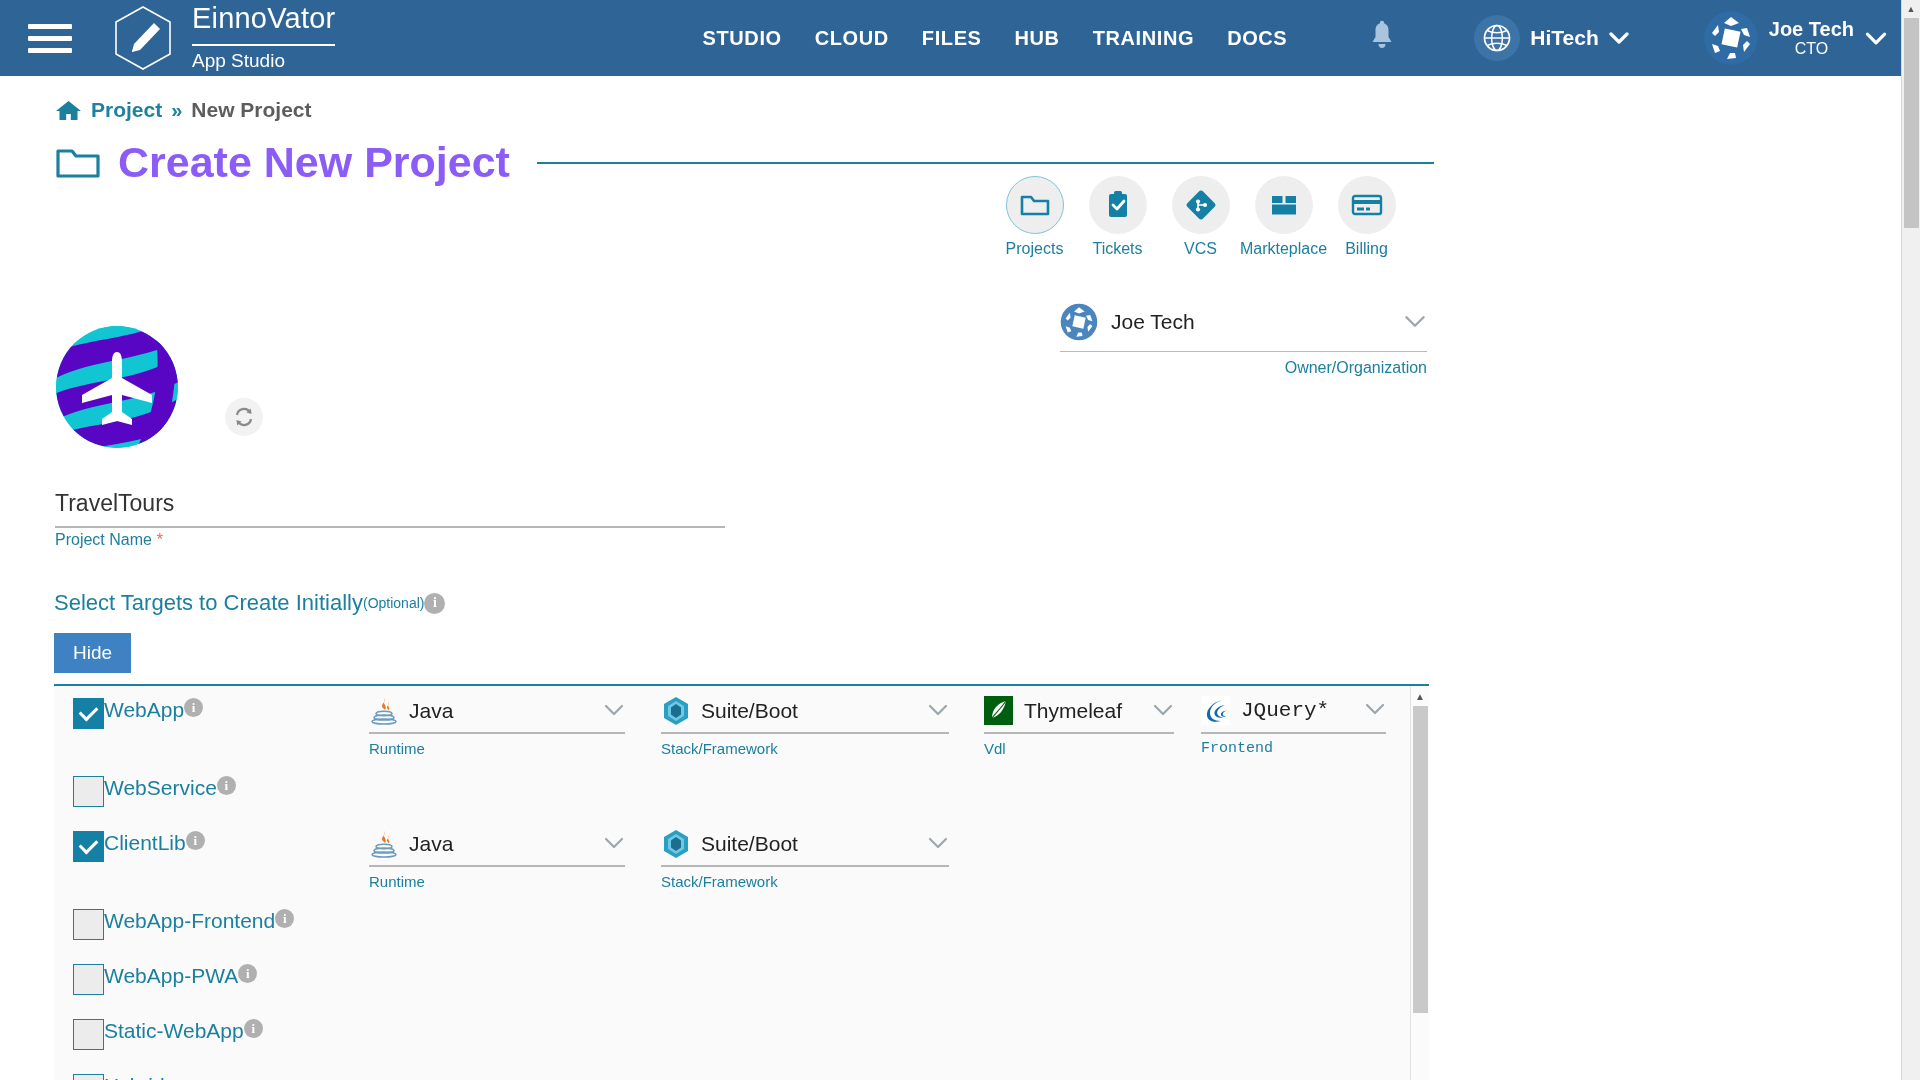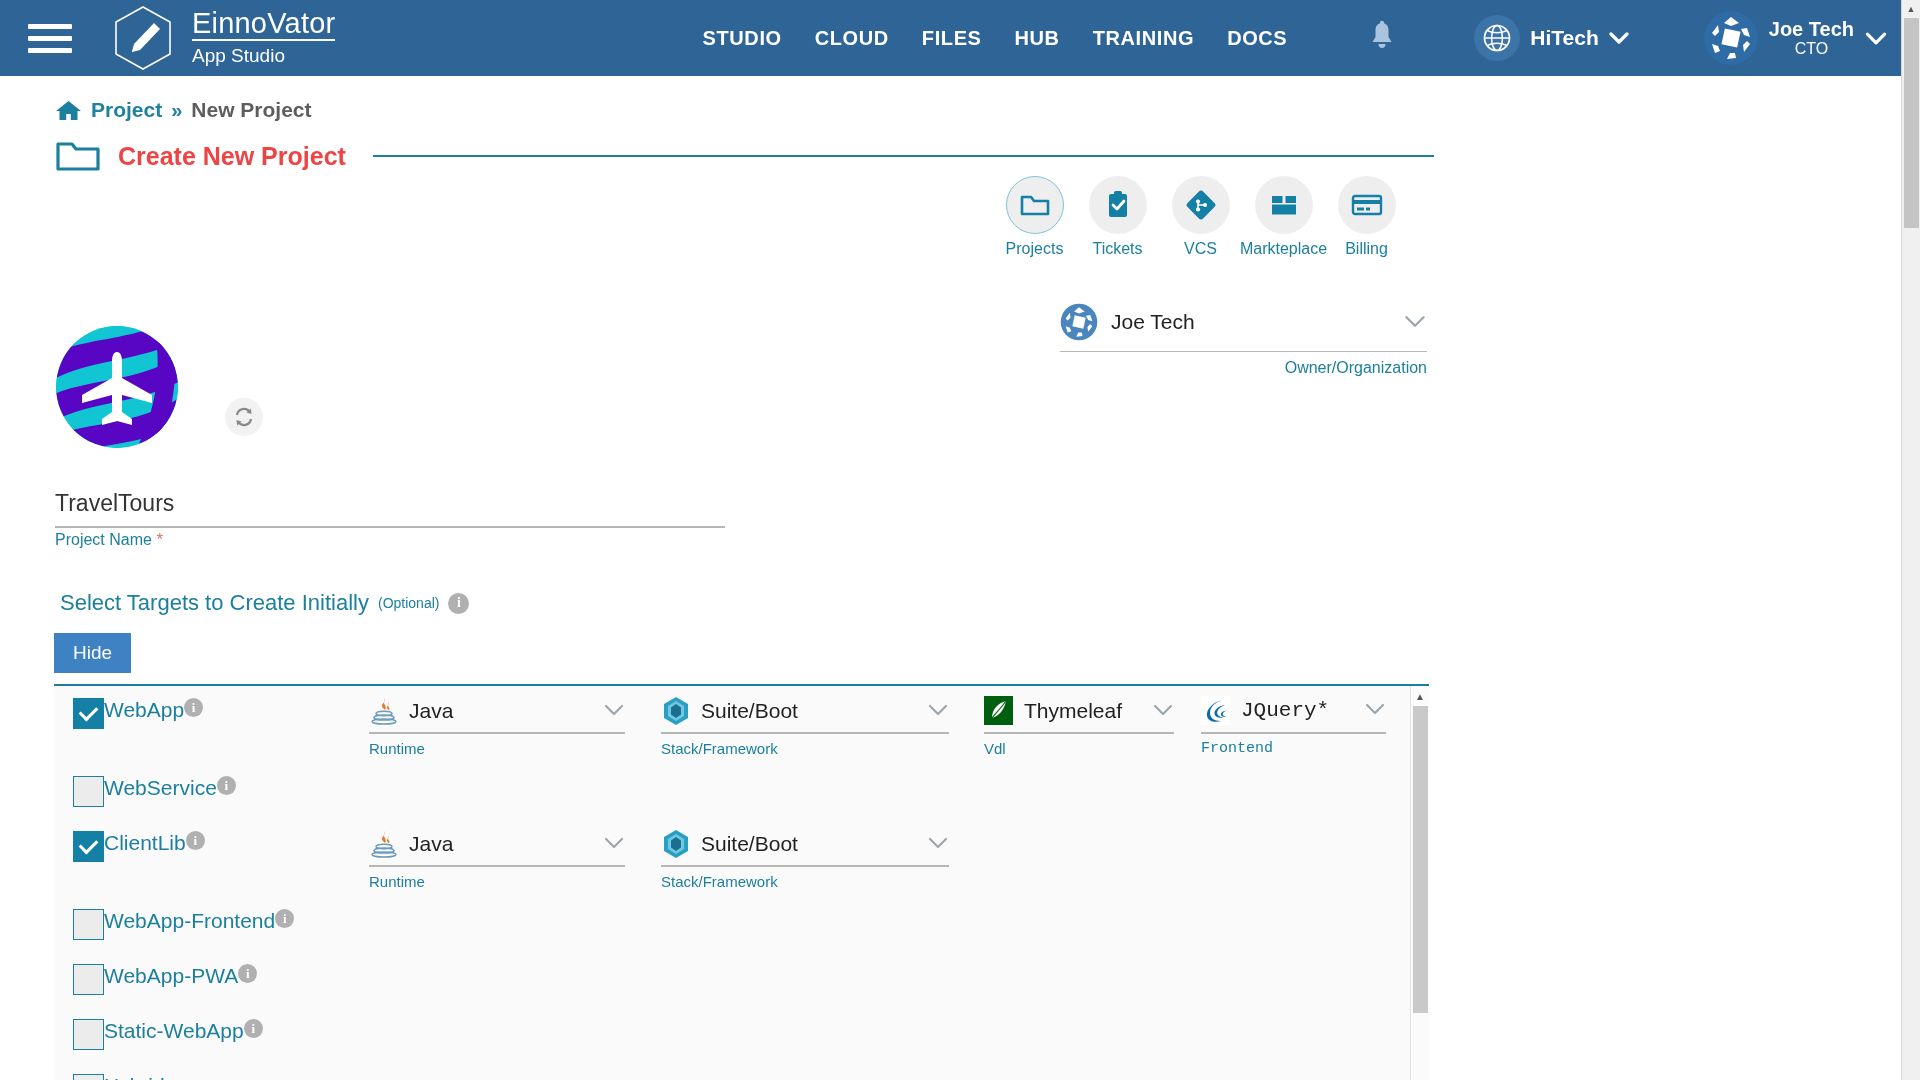--- a/index.html
+++ b/index.html
@@ -25,21 +25,21 @@
     width:46px; height:40px;
     display:flex; flex-direction:column; justify-content:center; gap:7px;
     cursor:pointer; margin-left:10px; margin-right:38px;
   }
   .hamburger span{ display:block; height:5px; background:#fff; border-radius:1px; width:44px; }
 
   .logo-hex{ width:62px; height:68px; position:relative; flex:0 0 auto; margin-right:18px;}
   .brand{ display:flex; flex-direction:column; justify-content:center; margin-right:10px;}
   .brand-top{
     color:#fff; font-size:29px; letter-spacing:.2px; line-height:1.02;
-    border-bottom:2px solid #ffffff; padding-bottom:1px; display:inline-block;
+    border-bottom:2px solid #ffffff; padding-bottom:10px; display:inline-block;
     font-family:"Liberation Sans", sans-serif; position:relative;
   }
   .brand-sub{ color:#fff; font-size:19px; margin-top:4px; }
 
   .mainnav{ display:flex; align-items:center; gap:33px; margin-left:auto; }
   .mainnav a{
     color:#ffffff; text-decoration:none; font-size:20px; letter-spacing:.6px;
     font-weight:bold; white-space:nowrap;
   }
   .bell{ margin-left:47px; margin-right:44px; cursor:pointer; }
@@ -80,21 +80,21 @@
   }
   .crumbs .home{ color:#1b7f9e; display:flex;align-items:center; }
   .crumbs a{ color:#1e81a0; text-decoration:none; font-weight:bold;}
   .crumbs .sep{ color:#1e81a0; font-weight:bold; font-size:20px;}
   .crumbs .cur{ color:#5d5d5d; font-weight:bold;}
 
   .title-row{
     display:flex; align-items:center; gap:17px; margin:16px 0 0 55px;
   }
   .title-row .ficon{ color:#1b7f9e; display:flex;align-items:center;}
-  .page-title{ color:#ef4444; font-size:25px; font-weight:bold; white-space:nowrap;}
+  .page-title{ color:#8b5cf6; font-size:43px; font-weight:bold; white-space:nowrap;}
   .title-rule{ flex:1; height:2px; background:#1b7f9e; margin-left:10px; margin-right:462px; }
 
   
   .actions{
     position:absolute; top:78px; left:1000px;
     display:flex; gap:14px;
   }
   .act{ width:69px; display:flex;flex-direction:column;align-items:center; cursor:pointer;}
   .act .bubble{
     width:58px;height:58px;border-radius:50%;
@@ -134,21 +134,21 @@
   .pname{
     font-size:23px; color:#333; border:none; outline:none;
     width:100%; padding:0 0 9px 0; background:transparent;
     font-family:"Liberation Sans", sans-serif;
   }
   .pname-line{ height:2px; background:#b6b6b6; }
   .pname-cap{ margin-top:2px; font-size:16px; color:#1b7f9e; }
   .req{ color:#e06c6c; font-size:17px; }
 
   
-  .sec-head{ position:absolute; top:492px; left:60px; display:flex; align-items:center; gap:9px;}
+  .sec-head{ position:absolute; top:492px; left:54px; display:flex; align-items:center; }
   .sec-title{ color:#1b7f9e; font-size:22px; }
   .sec-opt{ color:#1b7f9e; font-size:14px; }
   .info-i{
     width:19px;height:19px;border-radius:50%;background:#b0b0b0;
     color:#fff; font-size:13px; font-weight:bold;
     display:inline-flex;align-items:center;justify-content:center;
     font-family:"Liberation Serif", serif; cursor:pointer;
   }
   .info-i.big{ width:21px;height:21px; font-size:14px;}
 

